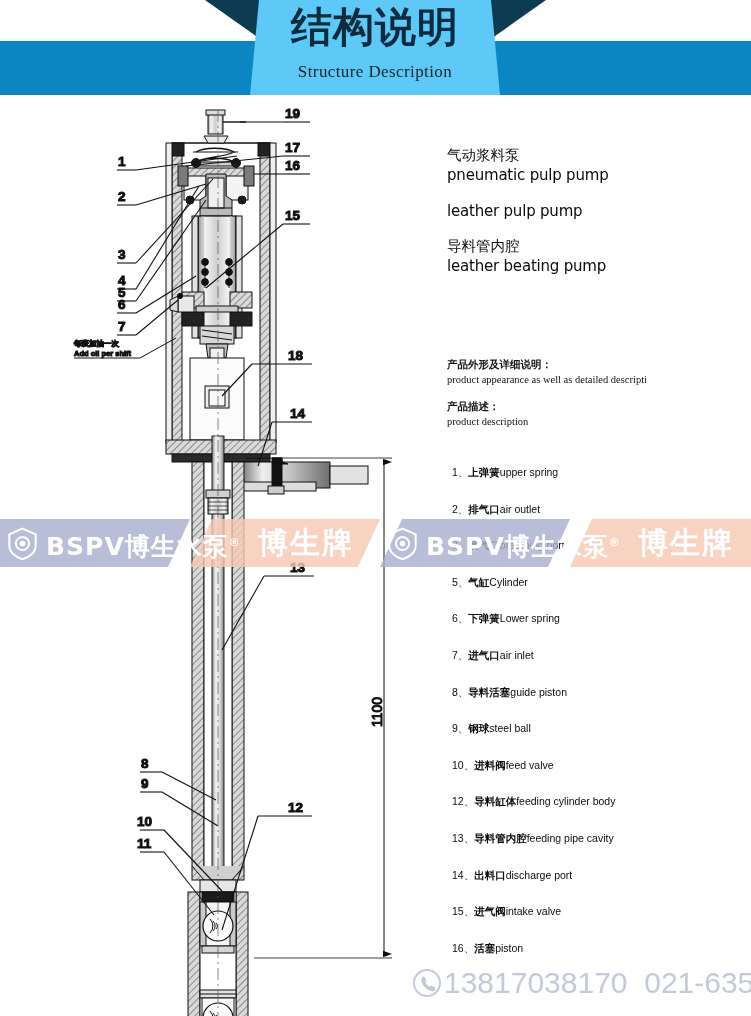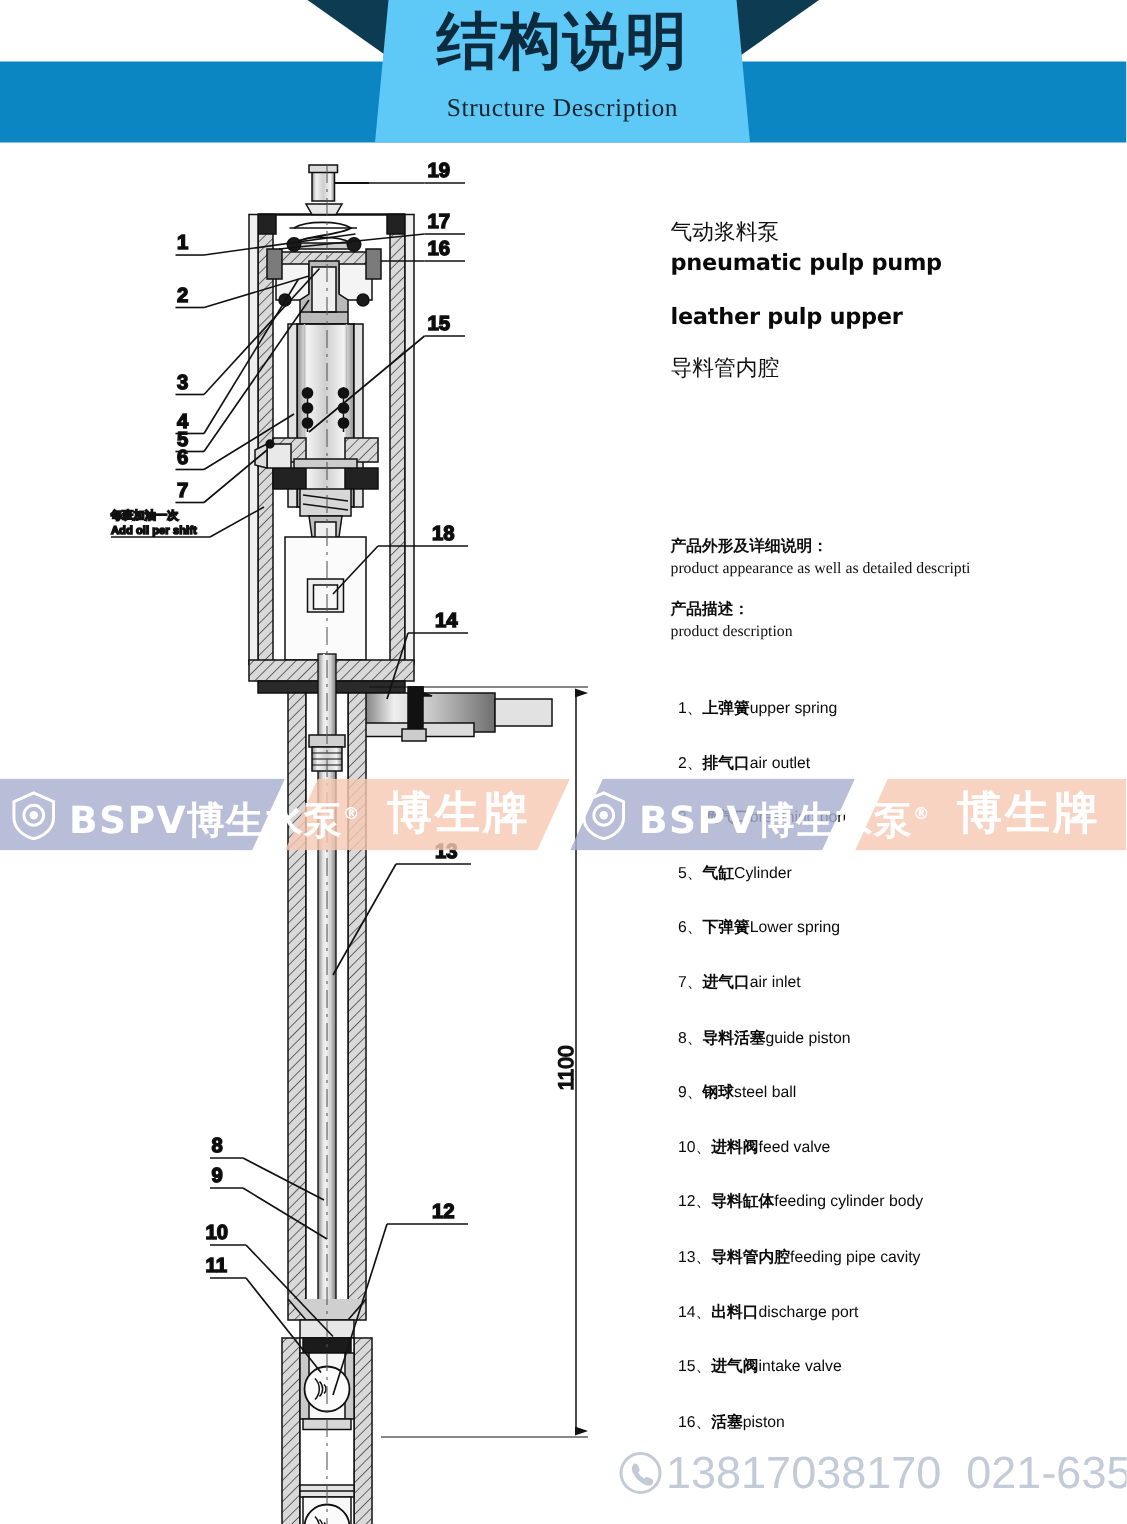--- a/index.html
+++ b/index.html
@@ -26,21 +26,21 @@
       font-size:41px;font-weight:bold;color:#0d2b3e;letter-spacing:1px;
       line-height:46px;}
   .hdr-en{position:absolute;left:250px;top:62px;width:250px;text-align:center;
       font-family:"Liberation Serif","DejaVu Serif",serif;
       font-size:17px;color:#16242e;letter-spacing:0.4px;}
 
   
   .rcol{position:absolute;left:447px;top:146px;width:296px;}
   .prodblk{margin-bottom:16px;}
   .prod-cn{font-family:"DejaVu Sans",sans-serif;font-size:14.5px;color:#111;line-height:19px;}
-  .prod-en{font-family:"DejaVu Sans",sans-serif;font-size:15px;font-weight:bold;color:#0a0a0a;line-height:20px;letter-spacing:-0.2px;}
+  .prod-en{font-family:"DejaVu Sans",sans-serif;font-size:15px;font-weight:normal;color:#0a0a0a;line-height:20px;letter-spacing:-0.2px;}
 
   .descblk{position:absolute;left:447px;top:357px;width:300px;}
   .desc-cn{font-family:"DejaVu Sans",sans-serif;font-size:10.5px;font-weight:bold;color:#111;line-height:15px;}
   .desc-en{font-family:Liberation Serif, serif;font-size:10.5px;color:#111;line-height:15px;}
   .descgap{height:12px;}
 
   .partlist{position:absolute;left:452px;top:466px;width:300px;}
   .part{font-size:10.5px;color:#0b0b0b;line-height:13px;margin-bottom:23.6px;white-space:nowrap;}
   .part .pn{font-family:"Liberation Sans",sans-serif;}
   .part .pcn{font-family:"DejaVu Sans",sans-serif;font-weight:bold;font-size:10.5px;}
@@ -329,24 +329,25 @@
       <text class="dimtxt" x="382" y="612" transform="rotate(-90,382,612)" text-anchor="middle">1100</text>
     </g>
   </svg>
 
   <div class="rcol">
     <div class="prodblk">
       <div class="prod-cn">气动浆料泵</div>
       <div class="prod-en">pneumatic pulp pump</div>
     </div>
     <div class="prodblk">
-      <div class="prod-en">leather pulp upper</div>
+      <div class="prod-en">leather pulp pump</div>
     </div>
     <div class="prodblk">
       <div class="prod-cn">导料管内腔</div>
+      <div class="prod-en">leather beating pump</div>
     </div>
   </div>
 
   <div class="descblk">
     <div class="desc-cn">产品外形及详细说明：</div>
     <div class="desc-en">product appearance as well as detailed descripti</div>
     <div class="descgap"></div>
     <div class="desc-cn">产品描述：</div>
     <div class="desc-en">product description</div>
   </div>

